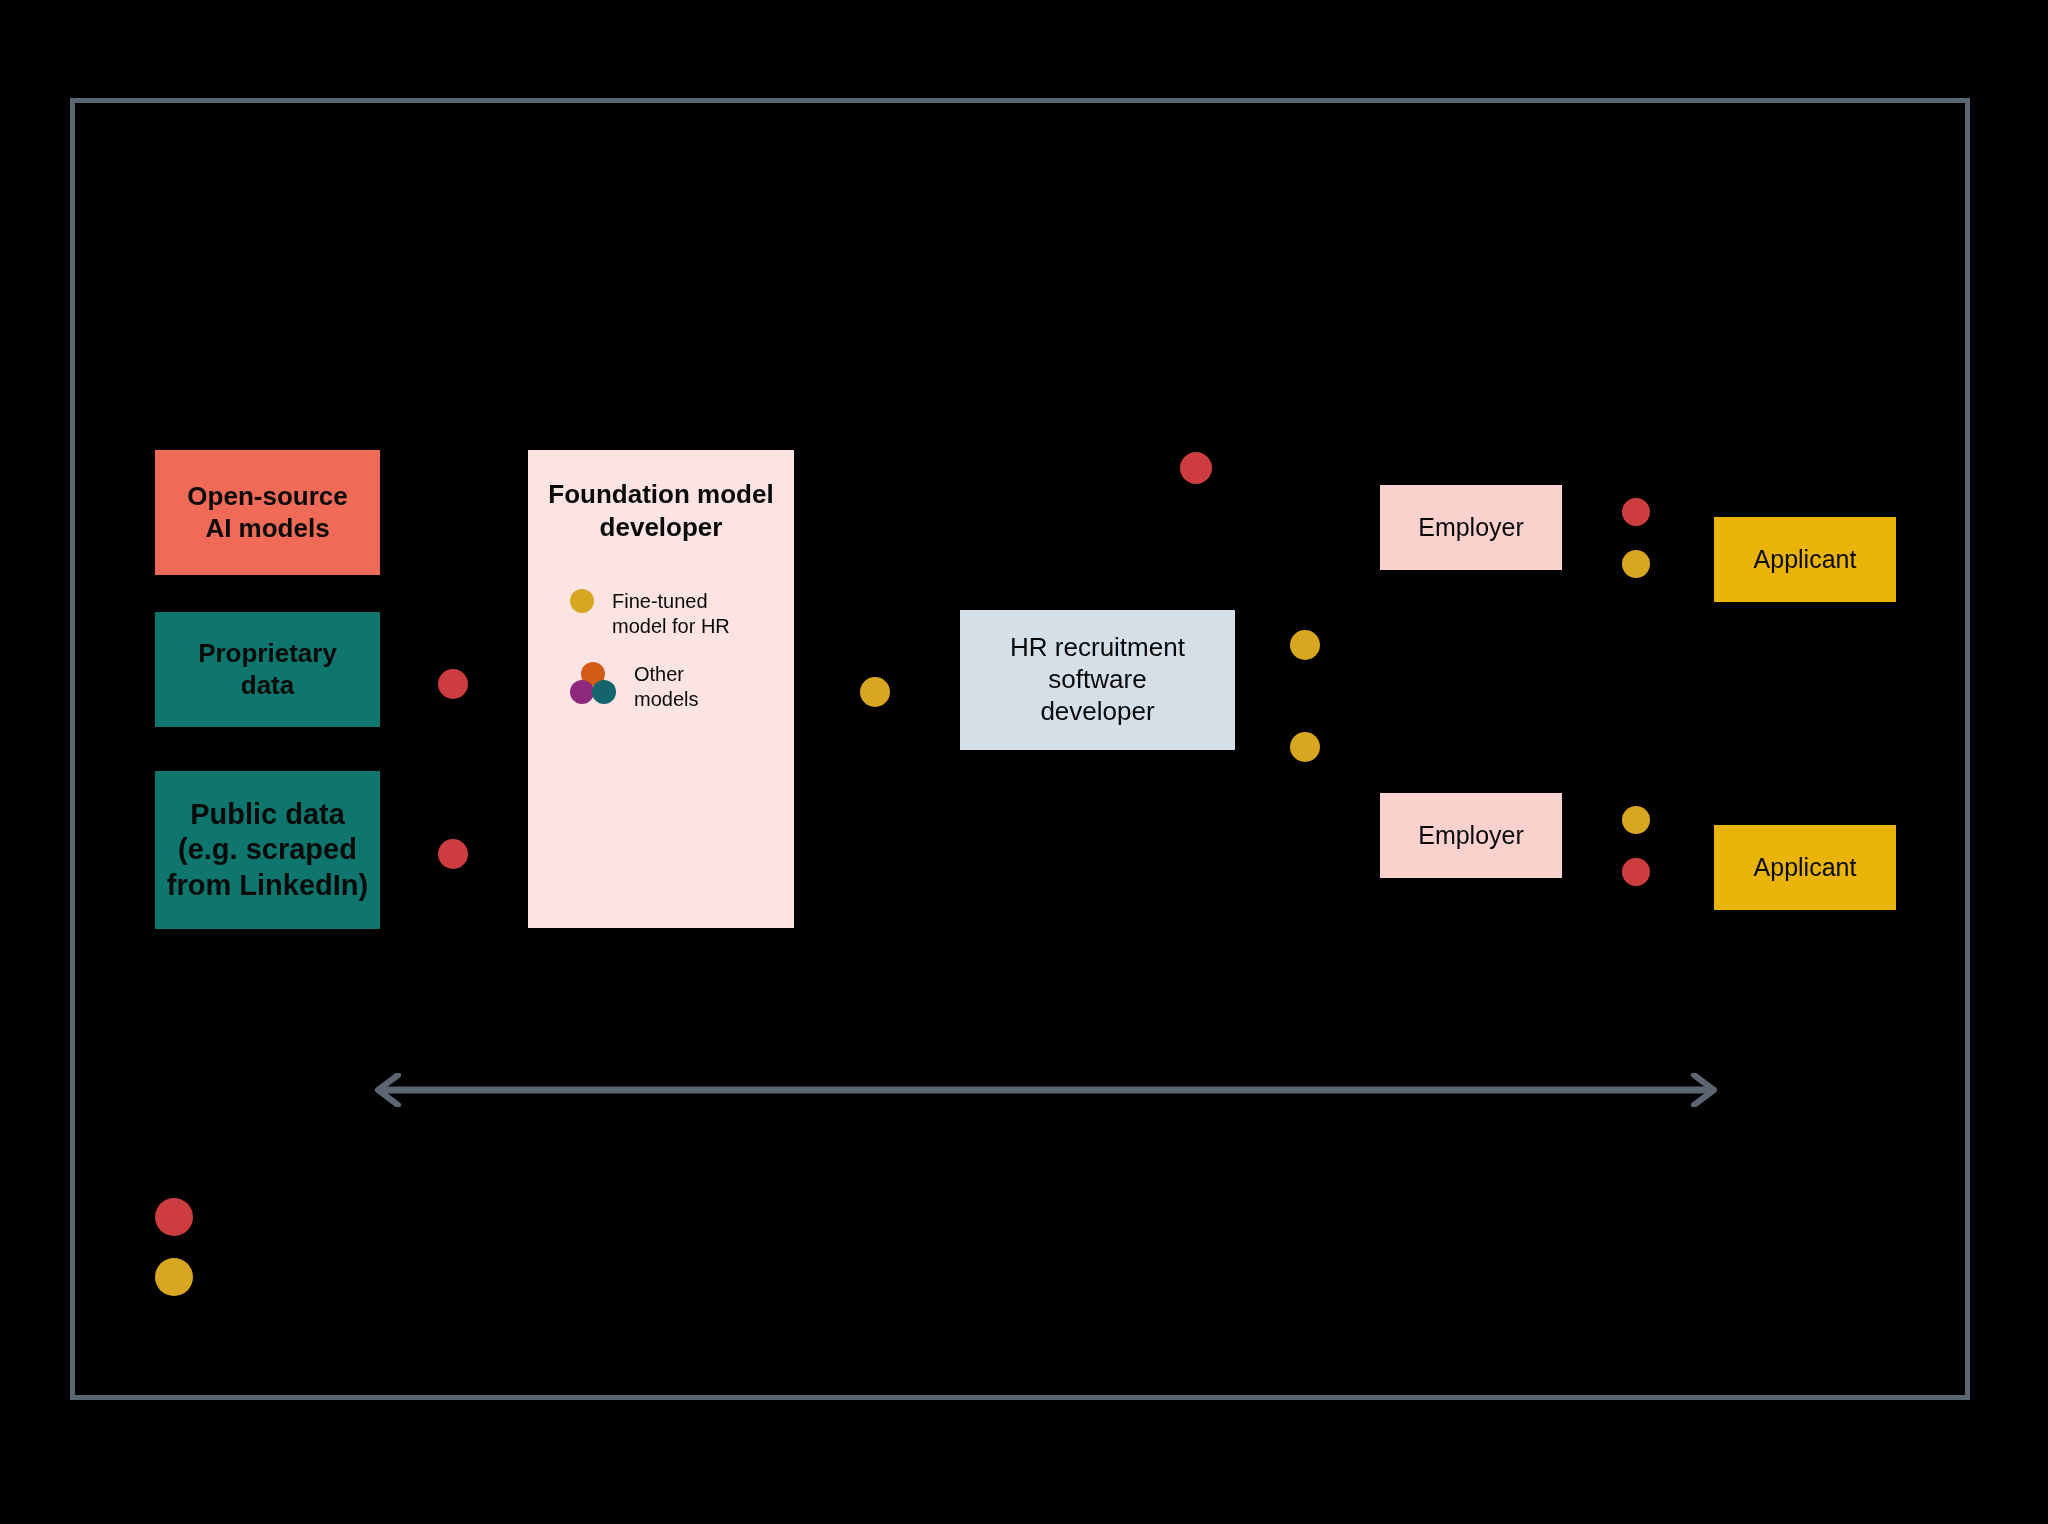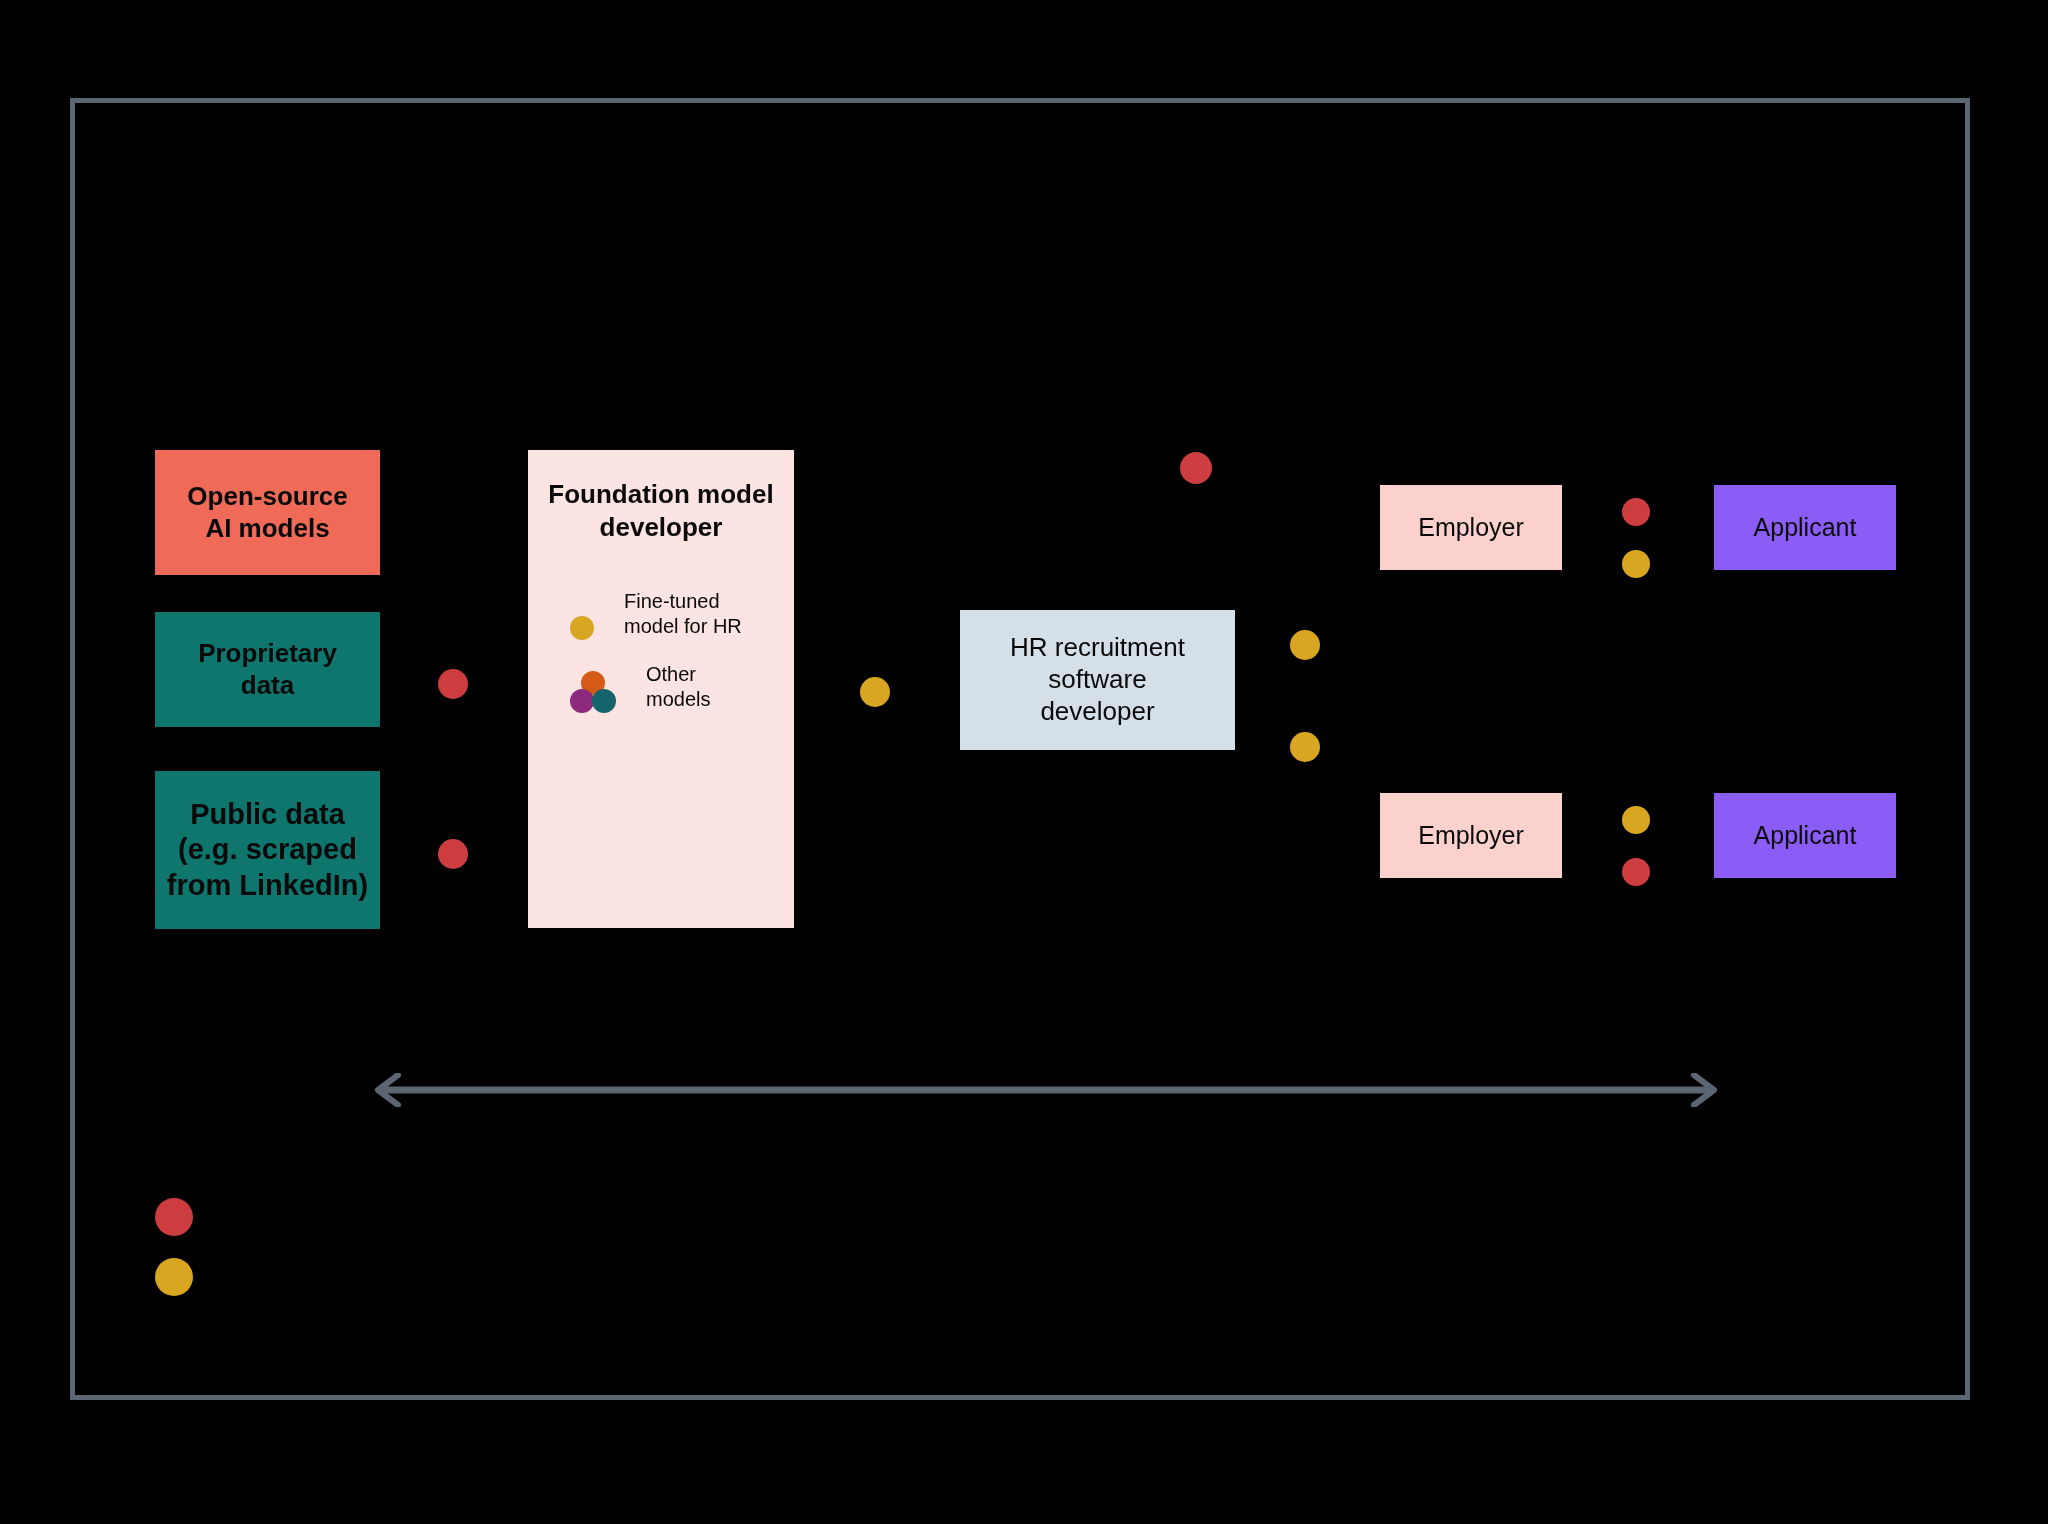--- a/index.html
+++ b/index.html
@@ -41,21 +41,21 @@
   .node-label {
     white-space: pre-line;
   }
 
   
   .fill-coral   { background: #ef6a57; }
   .fill-steel   { background: #0f766e; }
   .fill-steel2  { background: #d5dfe8; }
   .fill-blush   { background: #fbe4e2; }
   .fill-pink    { background: #fad1cd; }
-  .fill-ice     { background: #8b5cf6; }
+  .fill-ice     { background: #eab308; margin-top: 32px; }
 
   
   #box-open-source {
     left: 155px; top: 450px; width: 225px; height: 125px;
     font-size: 26px; font-weight: 700;
   }
   #box-proprietary {
     left: 155px; top: 612px; width: 225px; height: 115px;
     font-size: 26px; font-weight: 700;
   }
@@ -84,22 +84,22 @@
     width: 100%;
     padding-left: 42px;
     box-sizing: border-box;
     display: flex;
     flex-direction: column;
     gap: 22px;
     align-items: flex-start;
   }
   .legend-row {
     display: flex;
-    align-items: flex-end;
-    gap: 30px;
+    align-items: flex-start;
+    gap: 18px;
   }
   .legend-text {
     font-size: 20px;
     font-weight: 400;
     text-align: left;
     line-height: 1.28;
     white-space: pre-line;
   }
   .legend-swatch-single {
     width: 24px; height: 24px; border-radius: 50%;

